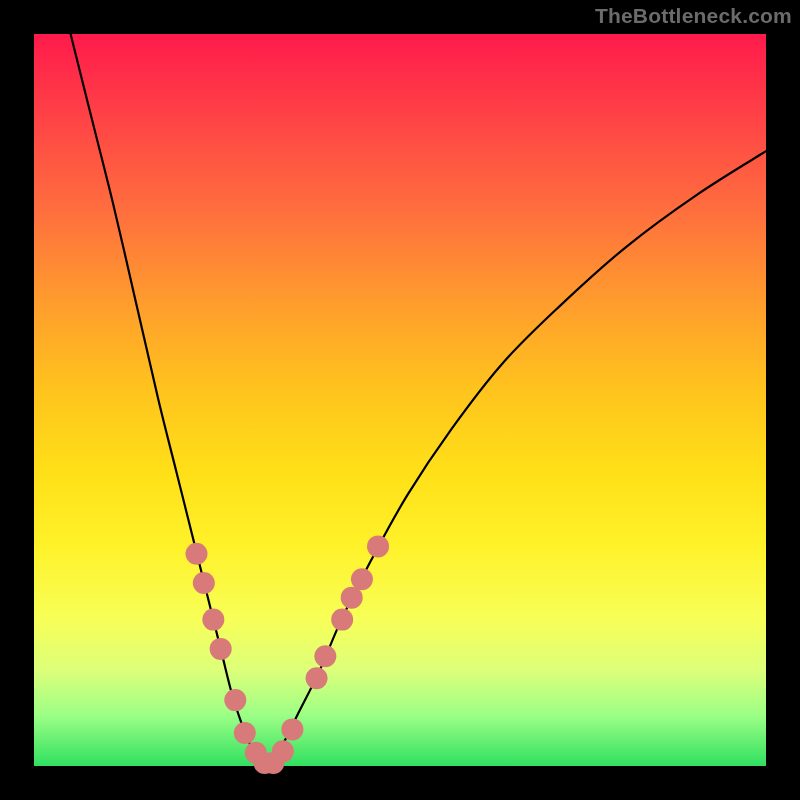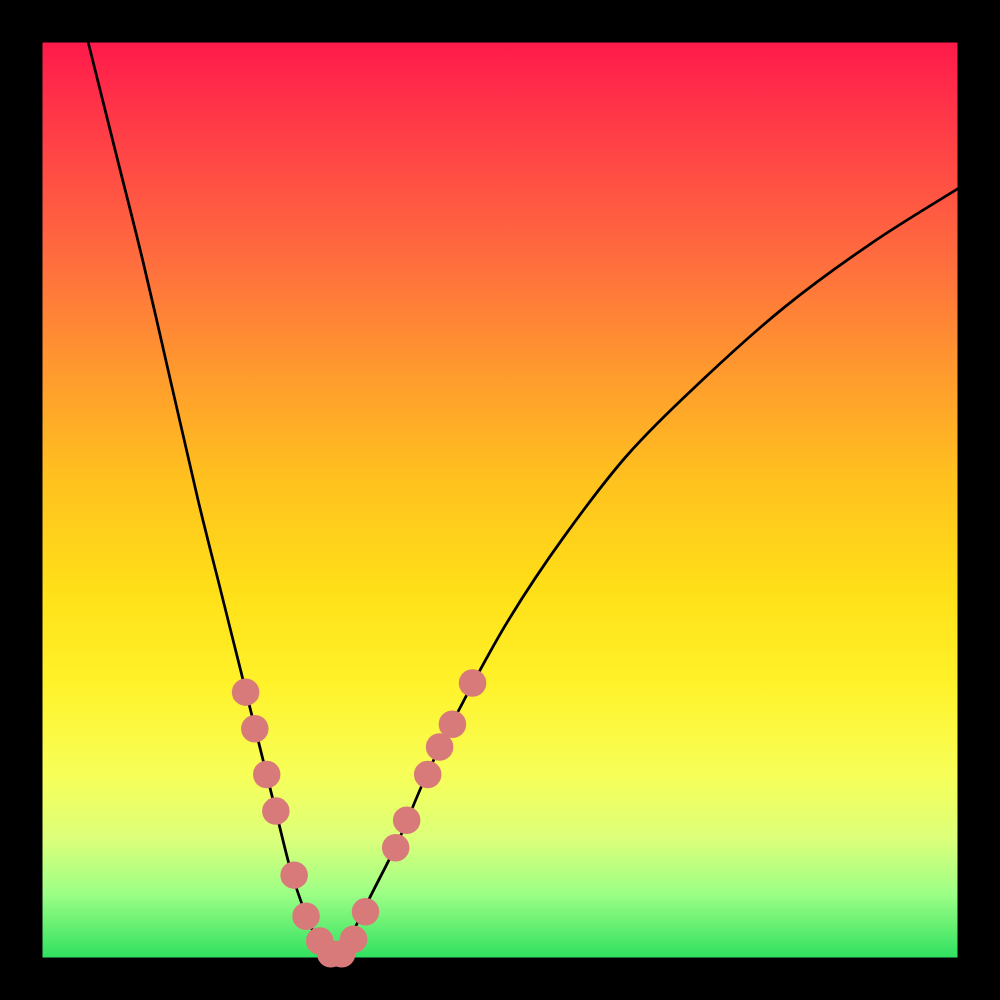--- a/index.html
+++ b/index.html
@@ -80,13 +80,14 @@
           <circle cx="258.39599999999996" cy="695.4" r="11" fill="#d97a7a"></circle>
           <circle cx="282.552" cy="644.16" r="11" fill="#d97a7a"></circle>
           <circle cx="291.336" cy="622.2" r="11" fill="#d97a7a"></circle>
           <circle cx="308.17199999999997" cy="585.6" r="11" fill="#d97a7a"></circle>
           <circle cx="317.688" cy="563.64" r="11" fill="#d97a7a"></circle>
           <circle cx="327.936" cy="545.34" r="11" fill="#d97a7a"></circle>
           <circle cx="344.03999999999996" cy="512.4" r="11" fill="#d97a7a"></circle>
         </g>
     </svg>
   </div>
+  <div class="watermark">TheBottleneck.com</div>
 </div>
 
 </body></html>

